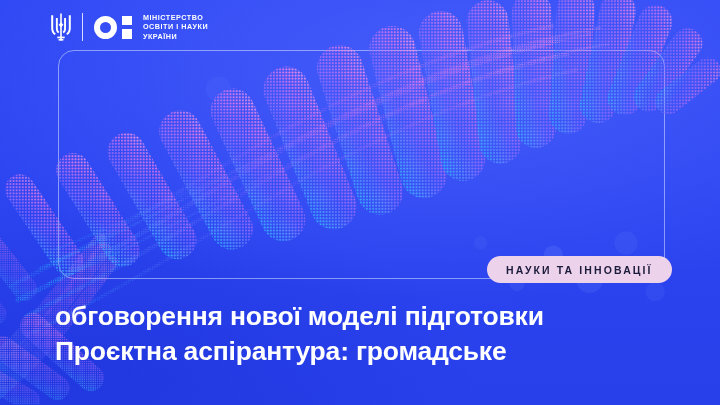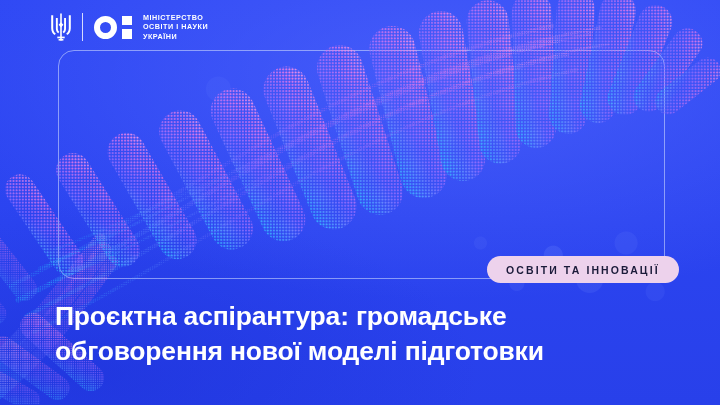--- a/index.html
+++ b/index.html
@@ -319,21 +319,21 @@
     </span>
 
     <span class="min-text">
       <span>МІНІСТЕРСТВО</span><br>
       <span>ОСВІТИ І НАУКИ</span><br>
       <span>УКРАЇНИ</span>
     </span>
   </div>
 
   <div class="badge">
-    <span>ОСВІТИ ТА ІННОВАЦІЇ</span>
+    <span>НАУКИ ТА ІННОВАЦІЇ</span>
   </div>
 
   <div class="headline">
+    <span class="ln">обговорення нової моделі підготовки</span>
     <span class="ln">Проєктна аспірантура: громадське</span>
-    <span class="ln">обговорення нової моделі підготовки</span>
   </div>
 
 </div>
 
 </body></html>

